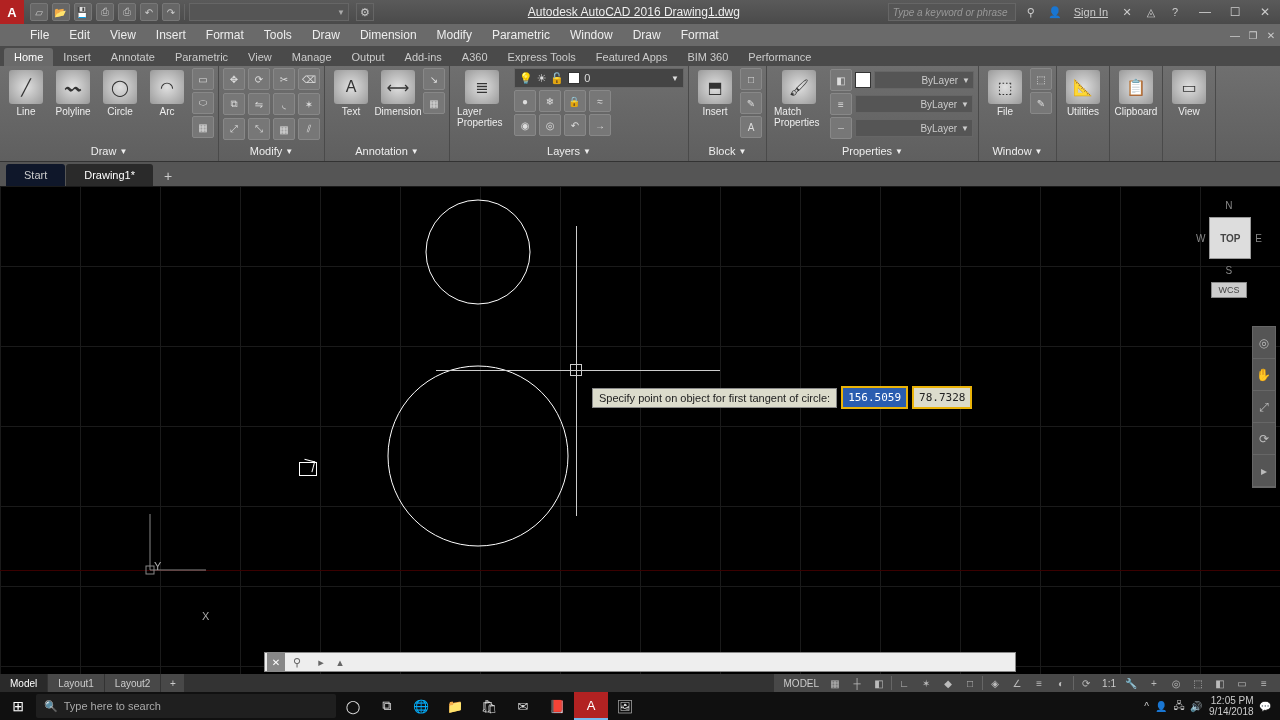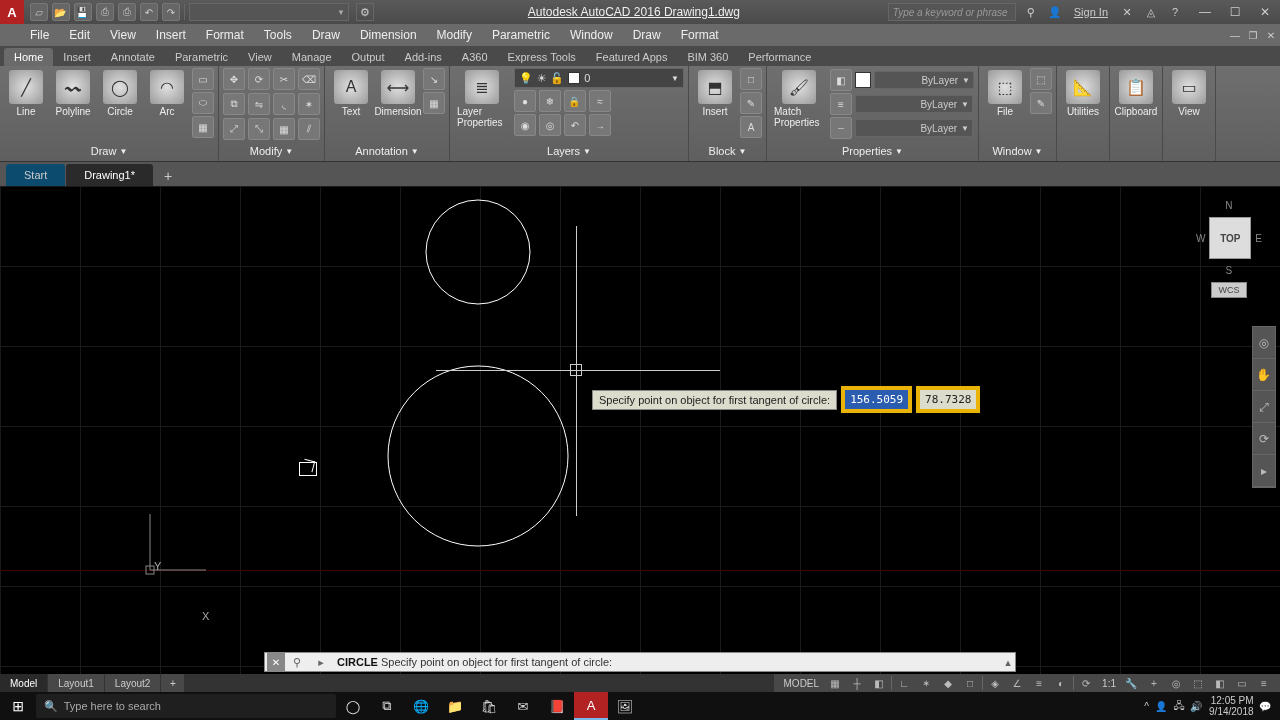--- a/index.html
+++ b/index.html
@@ -45,21 +45,21 @@
 .small-grid { display:grid; grid-template-columns: repeat(4, 22px); grid-auto-rows:22px; gap:3px;}
 .small-btn { width:22px; height:22px; background:#777; border:1px solid #888; border-radius:2px; display:flex;align-items:center;justify-content:center;font-size:10px;color:#ddd;}
 .col-btns{display:flex;flex-direction:column;gap:2px;}
 .layer-dd { width:170px;height:20px;background:#444;border:1px solid #666;display:flex;align-items:center;padding:0 4px;font-size:11px;color:#ddd;gap:4px;}
 .prop-row{display:flex;align-items:center;gap:3px;margin:1px 0;}
 .prop-dd{width:100px;height:18px;background:#555;border:1px solid #666;display:flex;align-items:center;justify-content:flex-end;padding:0 3px;font-size:10px;color:#ccc;}
 .prop-sw{width:16px;height:16px;background:#fff;border:1px solid #333;}
 
 
 .doc-tabs { height: 24px; background: #555; display:flex; align-items:flex-end; padding-left:6px;}
-.doc-tab { height:22px; padding:0 18px; font-size:11px; color:#ccc; display:flex;align-items:center; background:#0c4a6e; margin-right:1px; border-radius:3px 3px 0 0;}
+.doc-tab { height:22px; padding:0 18px; font-size:11px; color:#ccc; display:flex;align-items:center; background:#0f172a; margin-right:1px; border-radius:3px 3px 0 0;}
 .doc-tab.active{background:#2a2a2a;color:#fff;}
 .add-tab{width:20px;height:20px;display:flex;align-items:center;justify-content:center;color:#ccc;font-size:14px;margin-left:4px;}
 
 
 .canvas-wrap { position:absolute; top:186px; left:0; right:0; bottom:46px; background:#000; overflow:hidden;}
 .grid { position:absolute; inset:0; background-image: linear-gradient(#1a1a1a 1px, transparent 1px), linear-gradient(90deg, #1a1a1a 1px, transparent 1px); background-size: 80px 80px;}
 .baseline{position:absolute;left:0;right:0;top:384px;height:1px;background:#3a0000;}
 svg.drawing{position:absolute;inset:0;width:100%;height:100%;}
 .ucs{position:absolute;left:148px;bottom:60px;font-size:11px;color:#aaa;}
 .ucs-y{position:absolute;left:6px;top:-54px;}
@@ -69,21 +69,21 @@
 
 .crosshair-v{position:absolute;width:1px;background:#ccc;}
 .crosshair-h{position:absolute;height:1px;background:#ccc;}
 .pickbox{position:absolute;width:12px;height:12px;border:1px solid #ccc;background:transparent;}
 .tan-marker{position:absolute;width:18px;height:14px;border:1px solid #fff;}
 .tan-marker::after{content:'';position:absolute;left:3px;top:-3px;width:10px;height:10px;border:1px solid #fff;border-left:none;border-bottom:none;transform:rotate(15deg);}
 
 
 .dyn-prompt{position:absolute;display:flex;gap:4px;align-items:center;}
 .dyn-label{background:#dcdccc;color:#222;font-size:11px;padding:3px 6px;border:1px solid #888;}
-.dyn-field{font-size:11px;padding:3px 5px;border:4px solid #eab308;font-family:monospace;}
+.dyn-field{font-size:11px;padding:3px 5px;border:2px solid #eab308;font-family:monospace;}
 .dyn-field.sel{background:#2a5db0;color:#fff;}
 .dyn-field.plain{background:#dcdccc;color:#222;}
 
 
 .viewcube{position:absolute;right:18px;top:14px;text-align:center;color:#888;font-size:10px;}
 .vc-cube{width:42px;height:42px;background:#ddd;border:1px solid #999;margin:6px auto;display:flex;align-items:center;justify-content:center;font-size:10px;color:#444;font-weight:bold;}
 .wcs-badge{width:36px;height:16px;background:#ccc;border:1px solid #888;margin:6px auto 0;font-size:9px;display:flex;align-items:center;justify-content:center;color:#444;}
 
 
 .navbar{position:absolute;right:4px;top:140px;width:24px;background:#555;border:1px solid #666;}
@@ -465,23 +465,20 @@
     <div class="nav-btn">⤢</div>
     <div class="nav-btn">⟳</div>
     <div class="nav-btn">▸</div>
   </div>
 </div>
 
 <div class="cmdline">
   <div class="cmd-close">✕</div>
   <div class="cmd-icon">⚲</div>
   <div class="cmd-icon">▸</div>
-  <div class="cmd-text">
-    <span class="cmd-cmd">CIRCLE</span><span> Specify point on object for first tangent of circle:</span>
-  </div>
   <div class="cmd-dd">▴</div>
 </div>
 
 <div class="layout-tabs">
   <div class="layout-tab active">Model</div>
   <div class="layout-tab">Layout1</div>
   <div class="layout-tab">Layout2</div>
   <div class="layout-tab" style="width:24px;justify-content:center;">+</div>
 </div>
 <div class="status">

